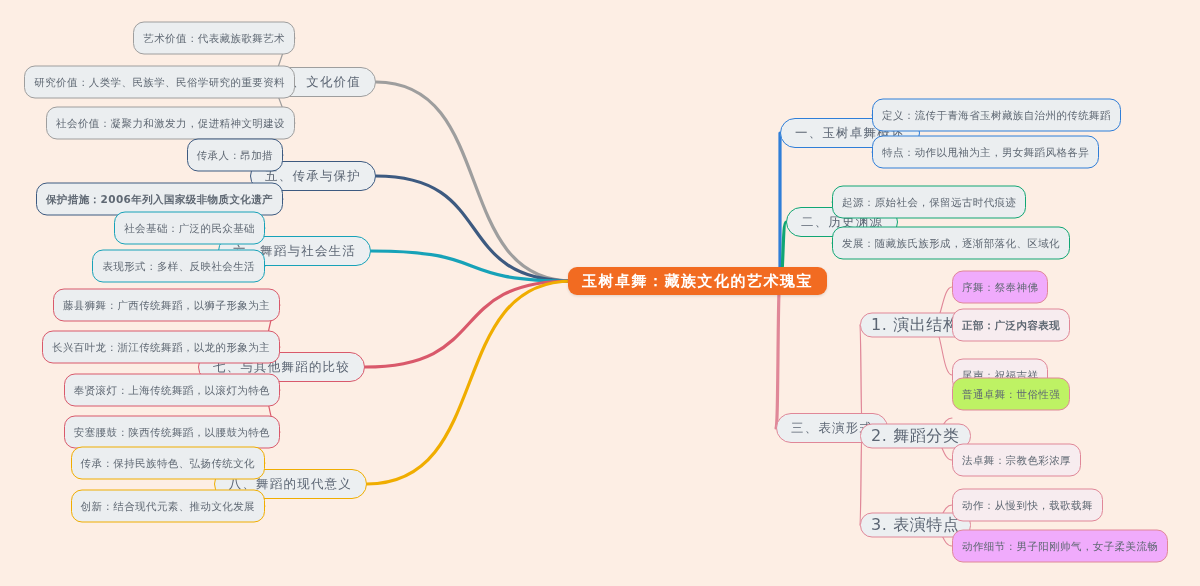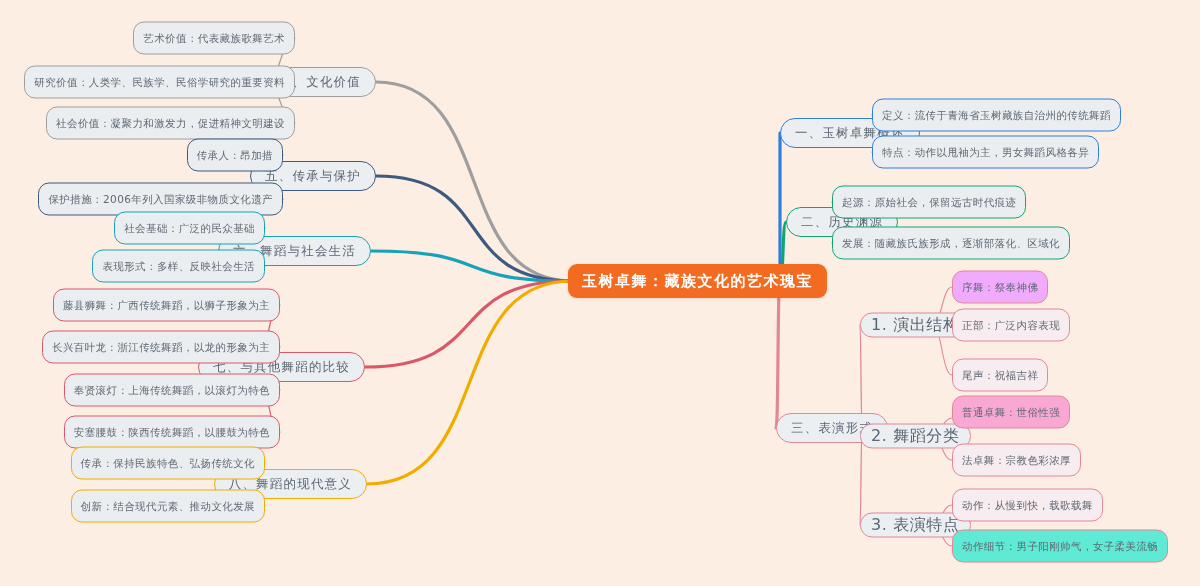--- a/index.html
+++ b/index.html
@@ -26,21 +26,21 @@
   }
   .root{
     background:#f26b21;
     border:none;
     color:#ffffff;
     font-size:15px;
     font-weight:bold;
     border-radius:9px;
     letter-spacing:1.5px;
     padding:0 14px;
-    height:34px;
+    height:28px;
     box-shadow:0 1px 3px rgba(0,0,0,.12);
   }
   .branch{
     font-size:12.5px;
     height:30px;
     padding:0 14px;
     border-radius:15px;
     letter-spacing:1.2px;
     background:#eceff1;
     color:#5b6573;
@@ -109,35 +109,35 @@
       <div class="node root" style="left: 568px; top: 281px; background: rgb(242, 107, 33);">玉树卓舞：藏族文化的艺术瑰宝</div>
       <div class="node branch" style="border-color: rgb(47, 126, 216); top: 133px; left: 780px;">一、玉树卓舞概述</div>
       <div class="node leaf" style="border-color: rgb(47, 126, 216); top: 115px; left: 872px;">定义：流传于青海省玉树藏族自治州的传统舞蹈</div>
       <div class="node leaf" style="border-color: rgb(47, 126, 216); top: 152px; left: 872px;">特点：动作以甩袖为主，男女舞蹈风格各异</div>
       <div class="node branch" style="border-color: rgb(16, 166, 116); top: 222px; left: 786px;">二、历史渊源</div>
       <div class="node leaf" style="border-color: rgb(16, 166, 116); top: 202px; left: 832px;">起源：原始社会，保留远古时代痕迹</div>
       <div class="node leaf" style="border-color: rgb(16, 166, 116); top: 243px; left: 832px;">发展：随藏族氏族形成，逐渐部落化、区域化</div>
       <div class="node branch" style="border-color: rgb(224, 135, 152); top: 428px; left: 776px;">三、表演形式</div>
       <div class="node sub" style="border-color: rgb(224, 135, 152); top: 325px; left: 860px;">1. 演出结构</div>
       <div class="node leaf" style="border-color: rgb(224, 135, 152); background: #f0abfc; top: 287px; left: 952px;">序舞：祭奉神佛</div>
-      <div class="node leaf" style="border-color: rgb(224, 135, 152); background: rgb(247, 236, 239); top: 325px; left: 952px;">正部：广泛内容表现</div>
+      <div class="node leaf" style="border-color: rgb(224, 135, 152); background: rgb(247, 236, 239); top: 325px; left: 952px; font-weight: bold;">正部：广泛内容表现</div>
       <div class="node leaf" style="border-color: rgb(224, 135, 152); background: rgb(247, 236, 239); top: 375px; left: 952px;">尾声：祝福吉祥</div>
       <div class="node sub" style="border-color: rgb(224, 135, 152); top: 436px; left: 860px;">2. 舞蹈分类</div>
-      <div class="node leaf" style="border-color: rgb(224, 135, 152); background: #f9a8d4; top: 412px; left: 952px;">普通卓舞：世俗性强</div>
+      <div class="node leaf" style="border-color: rgb(224, 135, 152); background: #bef264; top: 394px; left: 952px;">普通卓舞：世俗性强</div>
       <div class="node leaf" style="border-color: rgb(224, 135, 152); background: rgb(247, 236, 239); top: 460px; left: 952px;">法卓舞：宗教色彩浓厚</div>
       <div class="node sub" style="border-color: rgb(224, 135, 152); top: 525px; left: 860px;">3. 表演特点</div>
       <div class="node leaf" style="border-color: rgb(224, 135, 152); background: rgb(247, 236, 239); top: 505px; left: 952px;">动作：从慢到快，载歌载舞</div>
-      <div class="node leaf" style="border-color: rgb(224, 135, 152); background: #5eead4; top: 546px; left: 952px;">动作细节：男子阳刚帅气，女子柔美流畅</div>
+      <div class="node leaf" style="border-color: rgb(224, 135, 152); background: #f0abfc; top: 546px; left: 952px;">动作细节：男子阳刚帅气，女子柔美流畅</div>
       <div class="node branch" style="border-color: rgb(158, 158, 158); top: 82px; left: auto; right: 824px;">四、文化价值</div>
       <div class="node leaf" style="border-color: rgb(158, 158, 158); top: 38px; left: auto; right: 905px;">艺术价值：代表藏族歌舞艺术</div>
       <div class="node leaf" style="border-color: rgb(158, 158, 158); top: 82px; left: auto; right: 905px; margin-left: 9px;">研究价值：人类学、民族学、民俗学研究的重要资料</div>
       <div class="node leaf" style="border-color: rgb(158, 158, 158); top: 123px; left: auto; right: 905px;">社会价值：凝聚力和激发力，促进精神文明建设</div>
       <div class="node branch" style="border-color: rgb(61, 90, 128); top: 176px; left: auto; right: 824px;">五、传承与保护</div>
       <div class="node leaf" style="border-color: rgb(61, 90, 128); top: 155px; left: auto; right: 917px;">传承人：昂加措</div>
-      <div class="node leaf" style="border-color: rgb(61, 90, 128); top: 199px; left: auto; right: 917px;">保护措施：2006年列入国家级非物质文化遗产</div>
+      <div class="node leaf" style="border-color: rgb(61, 90, 128); top: 199px; left: auto; right: 917px; font-weight: bold;">保护措施：2006年列入国家级非物质文化遗产</div>
       <div class="node branch" style="border-color: rgb(23, 162, 184); top: 251px; left: auto; right: 829px;">六、舞蹈与社会生活</div>
       <div class="node leaf" style="border-color: rgb(23, 162, 184); top: 228px; left: auto; right: 935px;">社会基础：广泛的民众基础</div>
       <div class="node leaf" style="border-color: rgb(23, 162, 184); top: 266px; left: auto; right: 935px;">表现形式：多样、反映社会生活</div>
       <div class="node branch" style="border-color: rgb(217, 89, 107); top: 367px; left: auto; right: 835px;">七、与其他舞蹈的比较</div>
       <div class="node leaf" style="border-color: rgb(217, 89, 107); top: 305px; left: auto; right: 920px;">藤县狮舞：广西传统舞蹈，以狮子形象为主</div>
       <div class="node leaf" style="border-color: rgb(217, 89, 107); top: 347px; left: auto; right: 920px;">长兴百叶龙：浙江传统舞蹈，以龙的形象为主</div>
       <div class="node leaf" style="border-color: rgb(217, 89, 107); top: 390px; left: auto; right: 920px;">奉贤滚灯：上海传统舞蹈，以滚灯为特色</div>
       <div class="node leaf" style="border-color: rgb(217, 89, 107); top: 432px; left: auto; right: 920px;">安塞腰鼓：陕西传统舞蹈，以腰鼓为特色</div>
       <div class="node branch" style="border-color: rgb(240, 173, 0); top: 484px; left: auto; right: 833px;">八、舞蹈的现代意义</div>
       <div class="node leaf" style="border-color: rgb(240, 173, 0); top: 463px; left: auto; right: 935px;">传承：保持民族特色、弘扬传统文化</div>

